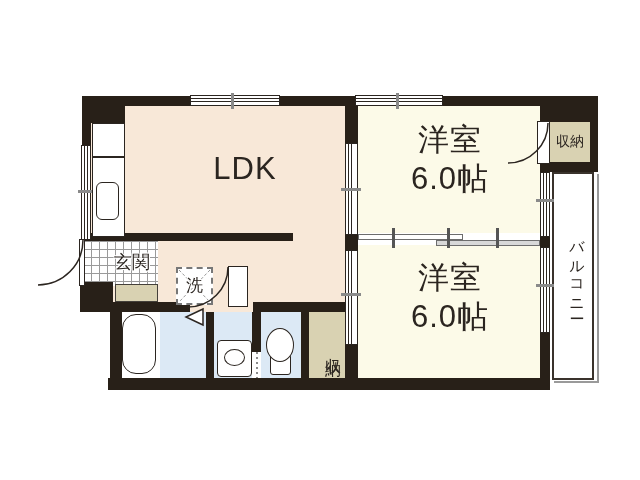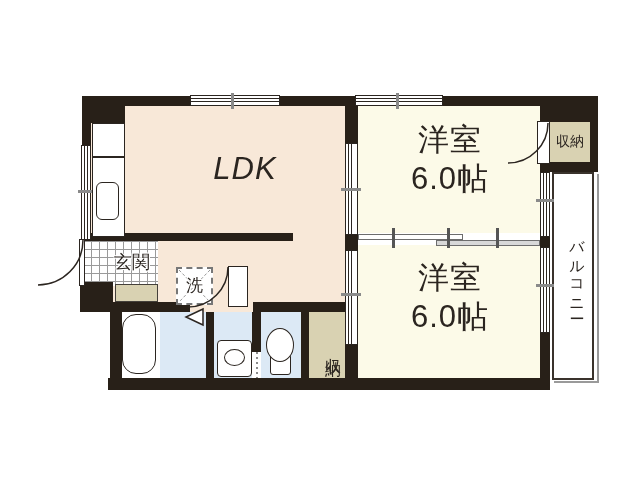--- a/index.html
+++ b/index.html
@@ -105,21 +105,21 @@
   <svg width="640" height="480" viewBox="0 0 640 480">
     <path d="M 38 285 A 45 45 0 0 0 83 240" fill="none" stroke="#2b2520" stroke-width="1.5"></path>
     <path d="M 188 307 A 40 40 0 0 0 228 267" fill="none" stroke="#2b2520" stroke-width="1.5"></path>
     <path d="M 508 163 A 40 40 0 0 0 548 123" fill="none" stroke="#2b2520" stroke-width="1.5"></path>
     <polygon points="203,309 186,317 203,325" fill="#ffffff" stroke="#2b2520" stroke-width="1.5"></polygon>
     <line x1="179" y1="270" x2="210" y2="302" stroke="#999" stroke-width="1" stroke-dasharray="3,2"></line>
     <line x1="210" y1="270" x2="179" y2="302" stroke="#999" stroke-width="1" stroke-dasharray="3,2"></line>
     <line x1="257" y1="352" x2="257" y2="378" stroke="#8a8a8a" stroke-width="2" stroke-dasharray="2,3"></line>
   </svg>
 
-  <div class="label big" style="left:150px;top:149px;width:190px;font-style:italic;">
+  <div class="label big" style="left:150px;top:149px;width:190px;">
     <div>LDK</div>
   </div>
   <div class="label big" style="left:360px;top:120px;width:180px;">
     <div>洋室</div>
     <div>6.0帖</div>
   </div>
   <div class="label big" style="left:360px;top:258px;width:180px;">
     <div>洋室</div>
     <div>6.0帖</div>
   </div>

